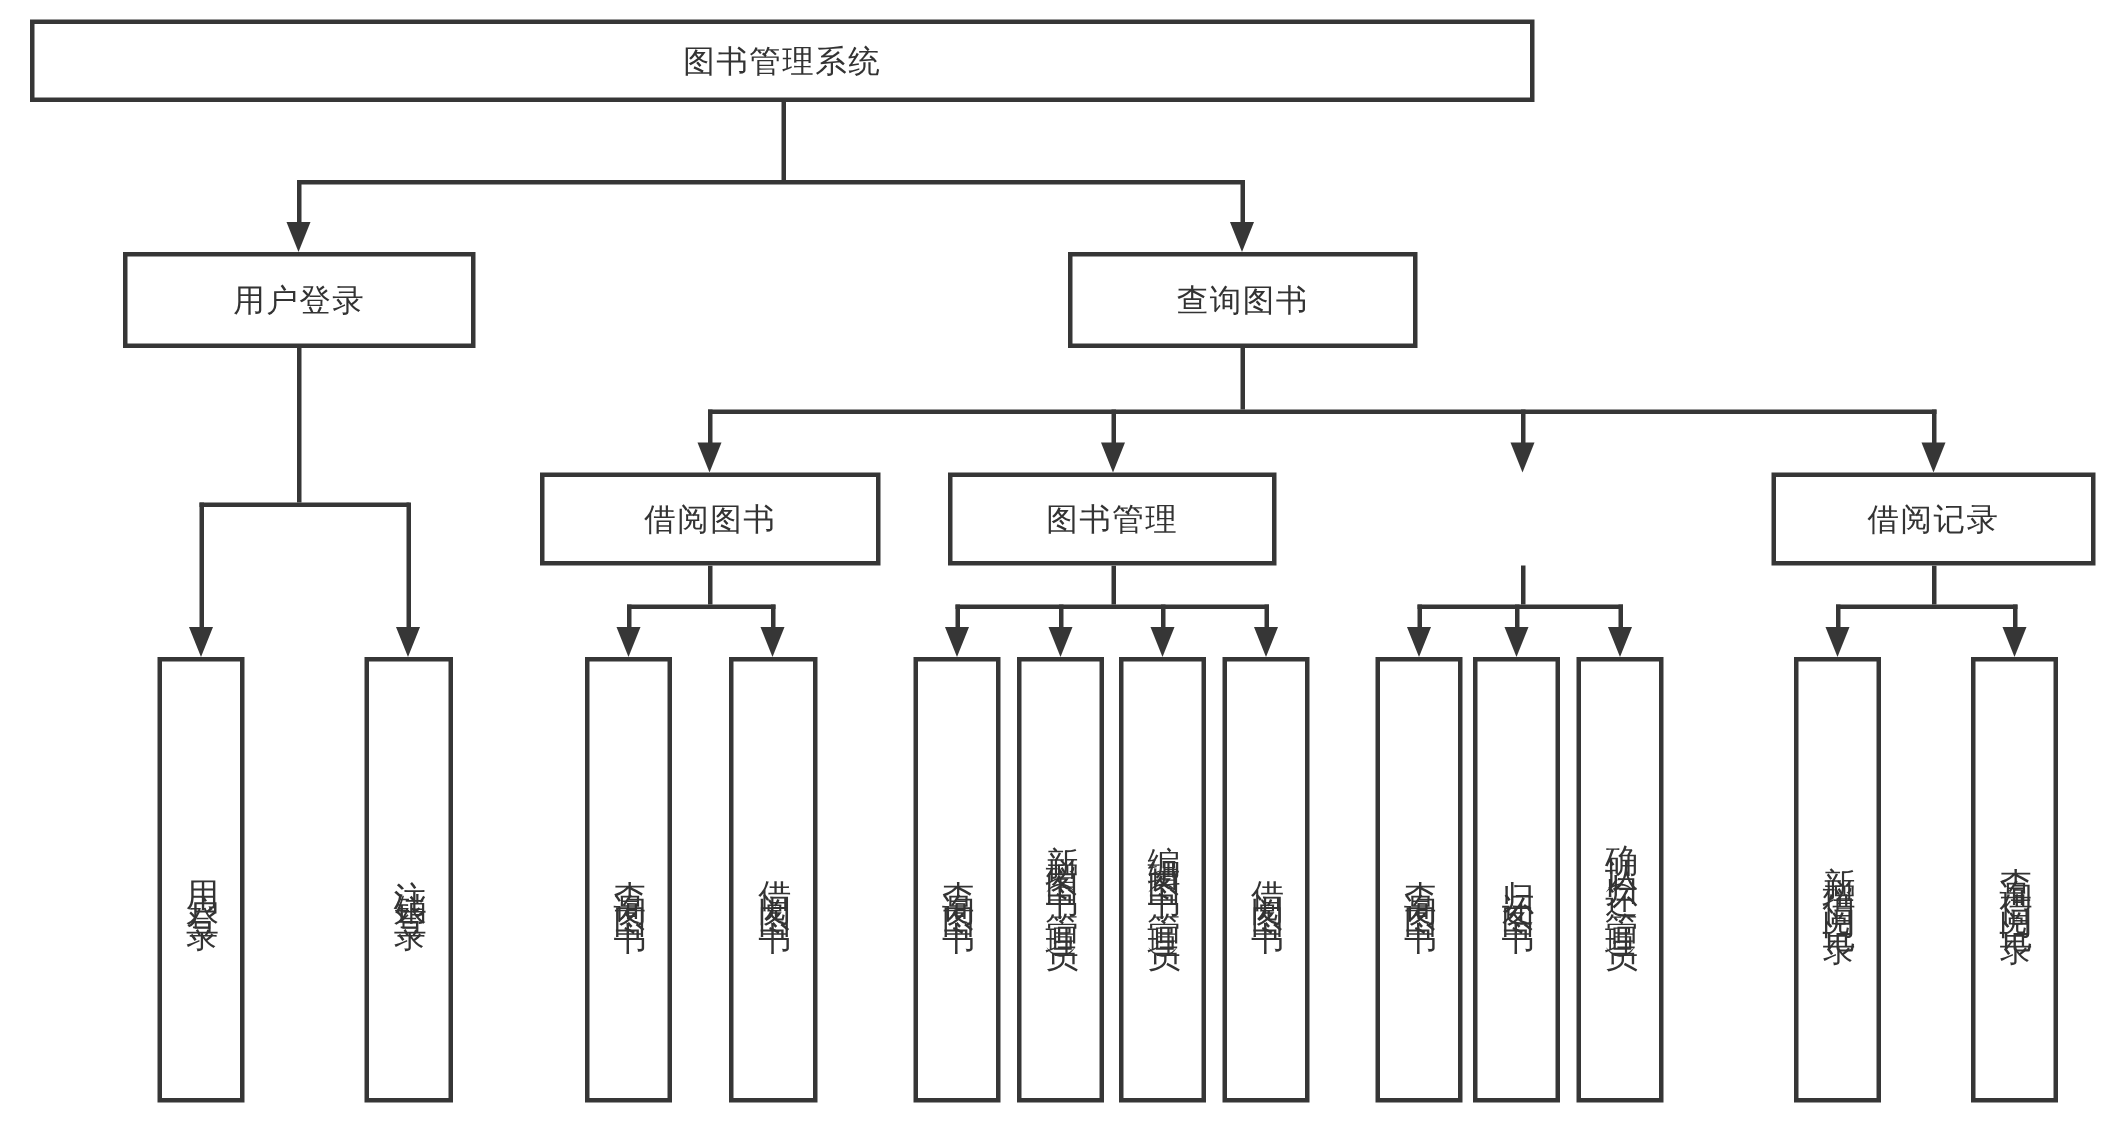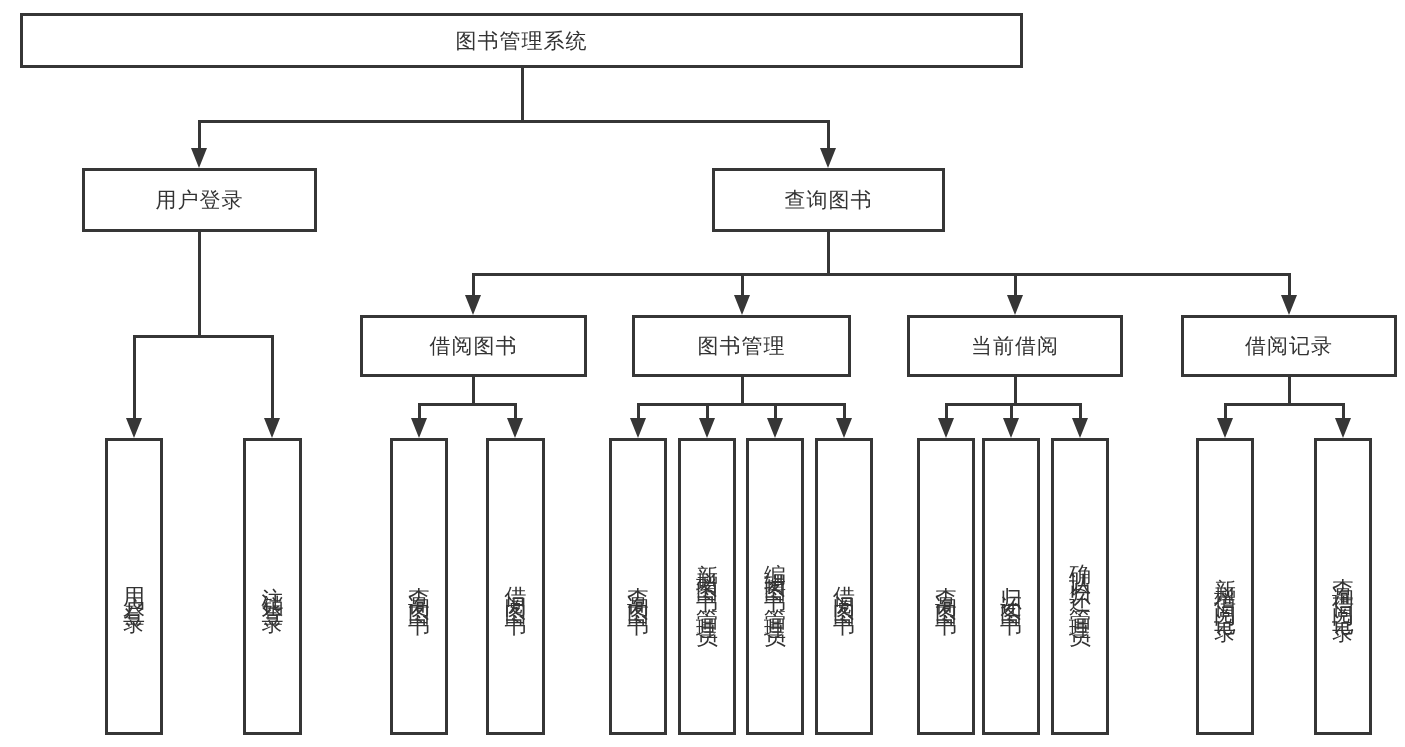--- a/index.html
+++ b/index.html
@@ -86,21 +86,20 @@
   <div class="ar" style="left:465px;top:295px"></div>
   <div class="vl" style="left:741px;top:273px;height:24px"></div>
   <div class="ar" style="left:734px;top:295px"></div>
   <div class="vl" style="left:1014px;top:273px;height:24px"></div>
   <div class="ar" style="left:1007px;top:295px"></div>
   <div class="vl" style="left:1288px;top:273px;height:24px"></div>
   <div class="ar" style="left:1281px;top:295px"></div>
 
   <div class="node h" style="left:360px;top:315px;width:227px;height:62px">借阅图书</div>
   <div class="node h" style="left:632px;top:315px;width:219px;height:62px">图书管理</div>
-  <div class="node h" style="left:907px;top:315px;width:216px;height:62px">当前借阅</div>
   <div class="node h" style="left:1181px;top:315px;width:216px;height:62px">借阅记录</div>
 
   <div class="vl" style="left:472px;top:377px;height:26px"></div>
   <div class="hl" style="left:418px;top:403px;width:99px"></div>
   <div class="vl" style="left:418px;top:403px;height:17px"></div>
   <div class="ar" style="left:411px;top:418px"></div>
   <div class="vl" style="left:514px;top:403px;height:17px"></div>
   <div class="ar" style="left:507px;top:418px"></div>
 
   <div class="vl" style="left:741px;top:377px;height:26px"></div>

